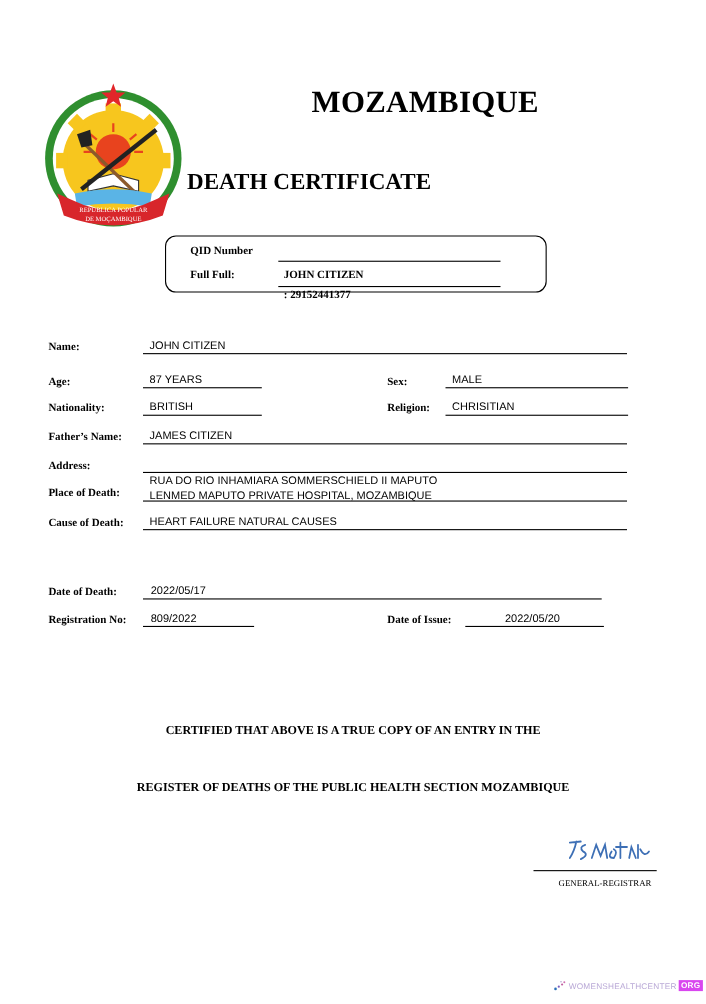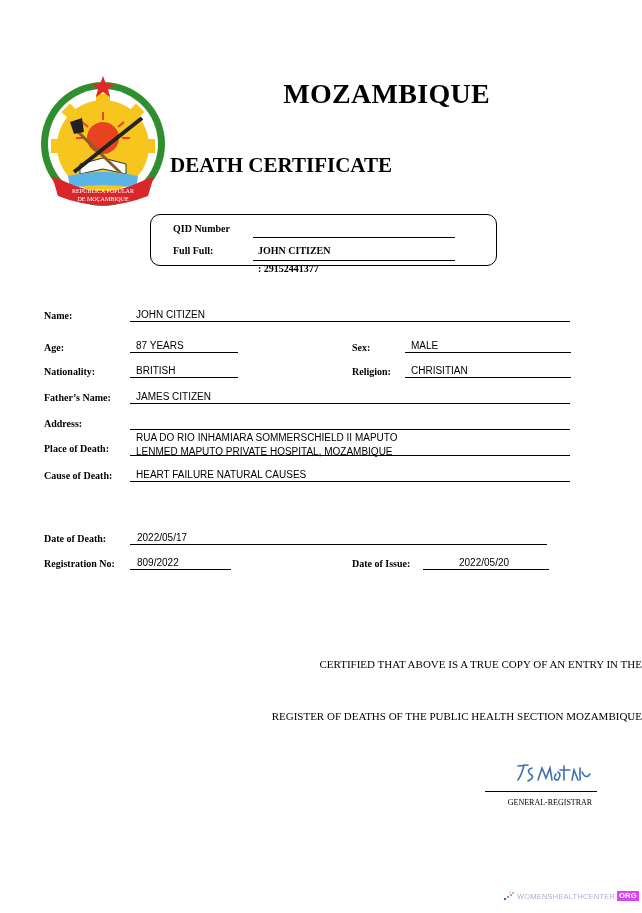--- a/index.html
+++ b/index.html
@@ -8,21 +8,21 @@
     .emblem { left: 36px; top: 72px; width: 134px; height: 140px; }
     .title-main { left: 180px; top: 78px; width: 310px; text-align: right; font-weight: bold; font-size: 28px; letter-spacing: 0.3px; }
     .title-sub { left: 170px; top: 153px; width: 322px; text-align: left; font-weight: bold; font-size: 21px; }
     .qid-box { left: 150px; top: 214px; width: 347px; height: 52px; border: 1px solid #000; border-radius: 10px; box-sizing: border-box; }
     .qid-label { font-weight: bold; font-size: 10px; }
     .qid-val { font-weight: bold; font-size: 10px; }
     .qid-line { height: 1px; background: #000; }
     .lbl { font-weight: bold; font-size: 10px; font-family: "Liberation Serif", serif; }
     .val { font-size: 10px; font-family: "Liberation Sans", sans-serif; }
     .uline { height: 1px; background: #000; }
-    .cert { left: 0; width: 642px; text-align: right; font-weight: normal; font-size: 11px; }
+    .cert { left: 0; width: 642px; text-align: center; font-weight: bold; font-size: 11px; }
     .sig-label { font-size: 8px; }
     .watermark { left: 503px; top: 889px; height: 14px; display: flex; align-items: center; font-family: "Liberation Sans", sans-serif; font-size: 7.5px; color: #b9a8d6; letter-spacing: 0.2px; }
     .wm-org { background: #d946ef; color: #fff; font-weight: bold; padding: 0 2px; margin-left: 2px; font-size: 7.5px; line-height: 10px; }
   </style>
 </head>
 <body>
 
 <div class="abs emblem">
   <svg width="134" height="140" viewBox="0 0 134 140">
 

